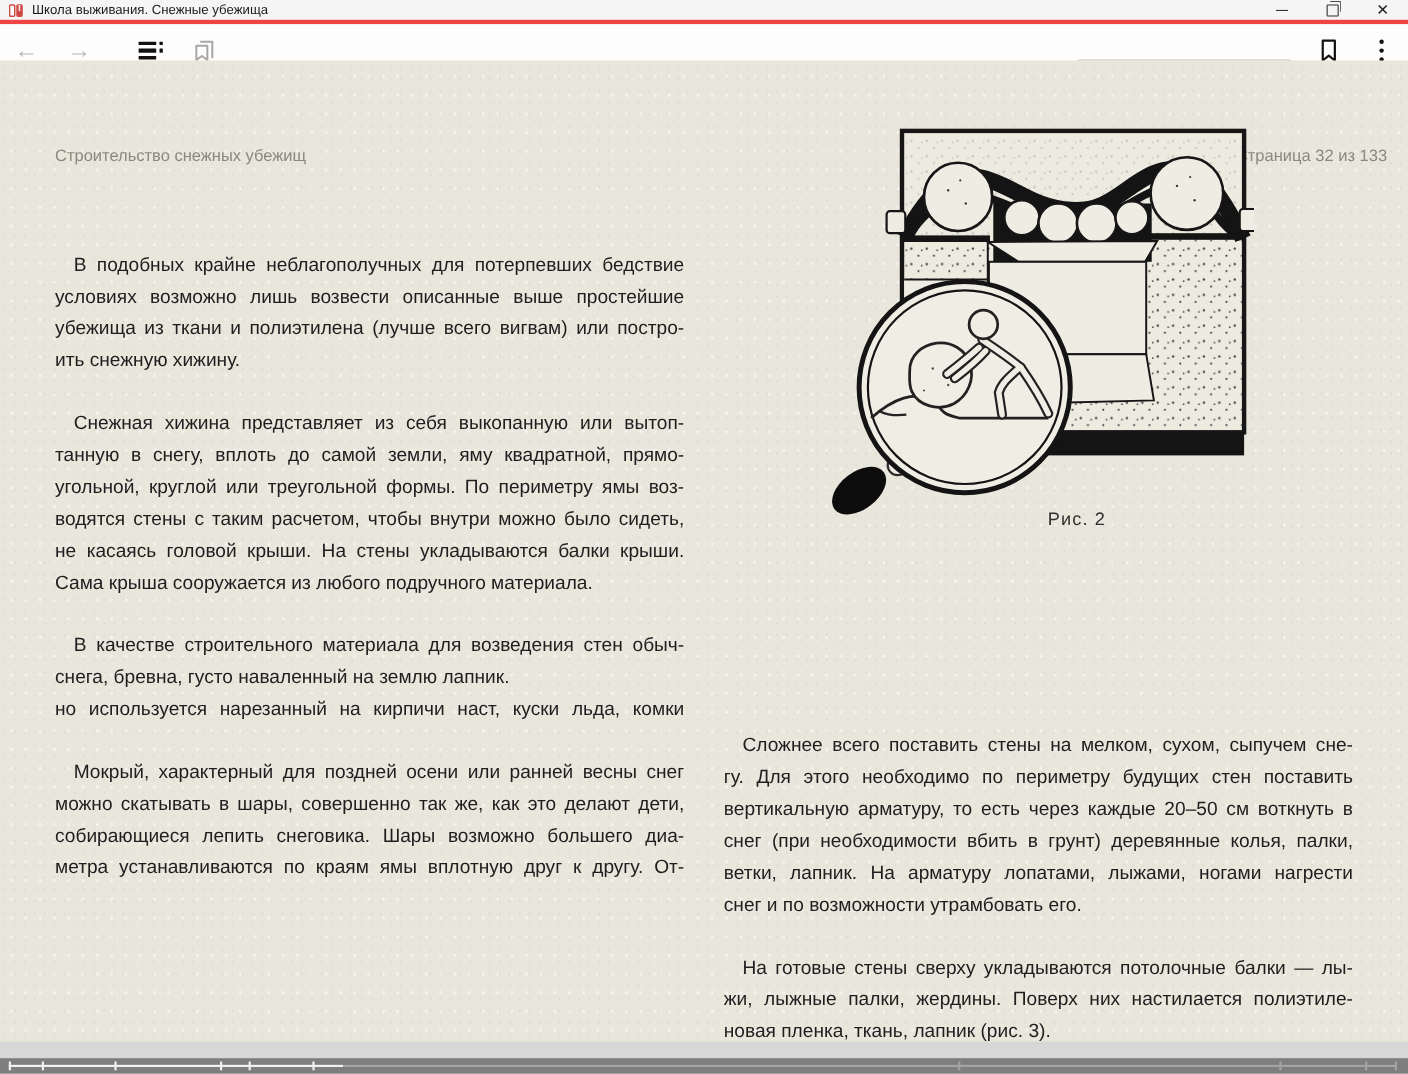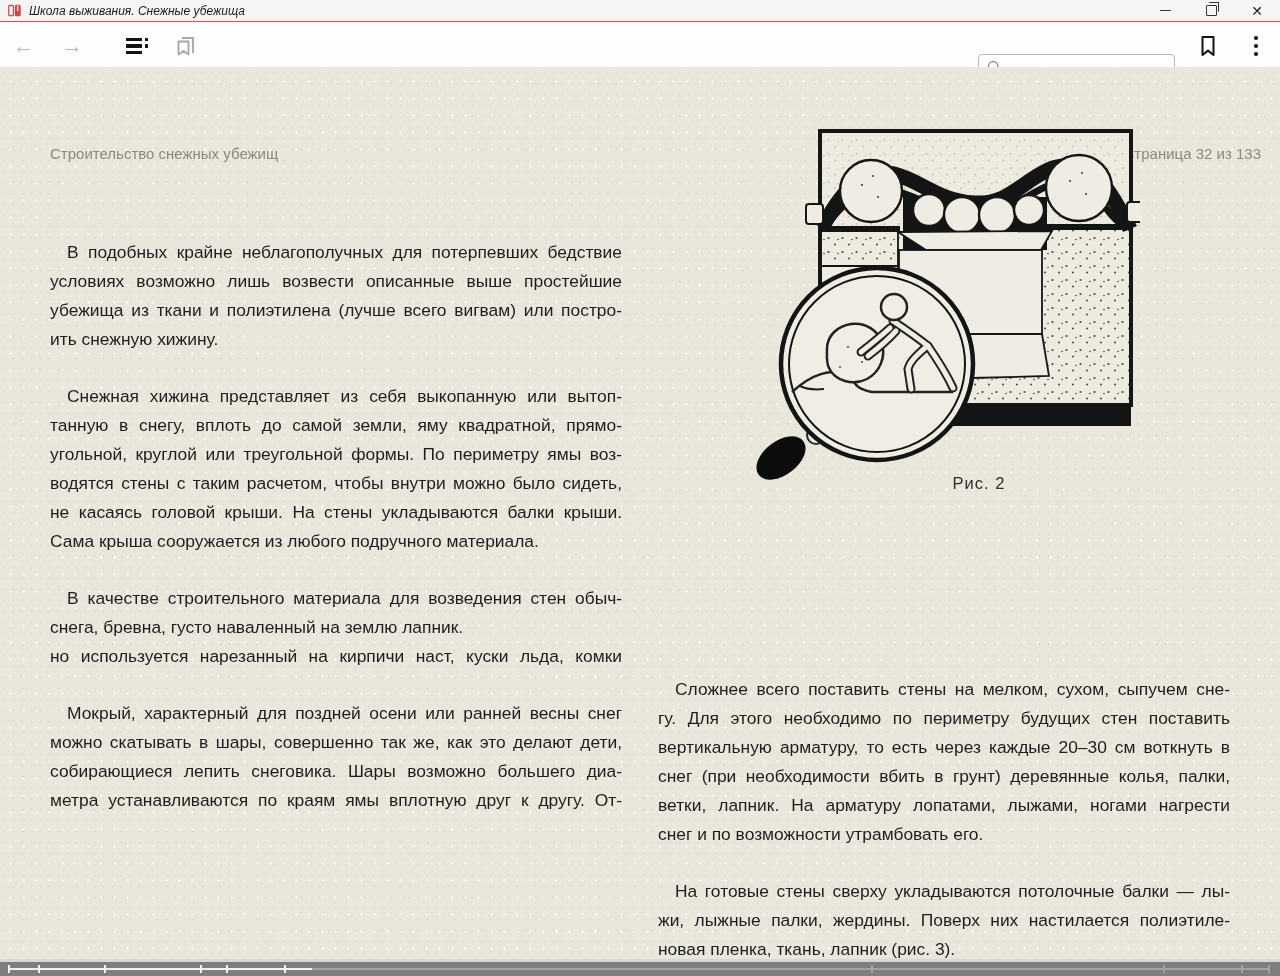--- a/index.html
+++ b/index.html
@@ -1,21 +1,21 @@
 <!DOCTYPE html>
 <html><head>
 <meta charset="utf-8">
 <style>
   html,body{margin:0;padding:0;background:#d7d7d7;}
   body{width:1280px;height:976px;position:relative;overflow:hidden;
        font-family:"Liberation Sans","DejaVu Sans",sans-serif;-webkit-font-smoothing:antialiased;}
 
   
   .titlebar{position:absolute;left:0;top:0;width:1280px;height:22px;background:#f5f5f5;
-            display:flex;align-items:center;border-bottom:1px solid #ef4444;box-sizing:border-box;font-style:italic;}
+            display:flex;align-items:center;border-bottom:4px solid #ef4444;box-sizing:border-box;}
   .appicon{width:13px;height:13px;margin:0 8px 0 8px;flex:0 0 auto;}
   .wintitle{font-size:12px;color:#1b1b1b;flex:1 1 auto;white-space:nowrap;}
   .wbtns{display:flex;height:22px;}
   .wbtn{width:46px;height:22px;display:flex;align-items:center;justify-content:center;color:#222;}
   .glyph-min{width:11px;height:0;border-top:1.4px solid #333;}
   .glyph-restore{width:9px;height:9px;border:1.2px solid #333;border-radius:1px;position:relative;background:#f5f5f5;}
   .glyph-restore:before{content:"";position:absolute;left:2px;top:-4px;width:9px;height:9px;
       border:1.2px solid #333;border-left:none;border-bottom:none;border-radius:1px;}
   .glyph-close{font-size:14px;line-height:14px;color:#222;font-weight:400;}
 
@@ -33,21 +33,21 @@
   .toc-icon i.d1{top:0;left:19px;width:3.4px;}
   .toc-icon i.d2{top:6.8px;left:19px;width:3.4px;}
   
   .searchbox{position:absolute;left:978px;top:32px;width:197px;height:27px;background:#fff;
              border:1px solid #b7b7b7;border-radius:4px;box-sizing:border-box;display:flex;align-items:center;}
   .searchbox input{border:none;outline:none;background:transparent;flex:1;font-size:13px;
                    font-family:"Liberation Sans",sans-serif;color:#333;padding:0 6px 0 0;}
   .mag{margin-left:8px;margin-right:2px;flex:0 0 auto;}
 
   
-  .paper{position:absolute;left:0;top:67px;width:1280px;height:892px;background-color:#e9e6dc;
+  .paper{position:absolute;left:0;top:55px;width:1280px;height:892px;background-color:#e9e6dc;
          background-image:
            radial-gradient(rgba(120,112,90,0.06) 1px, rgba(0,0,0,0) 1.3px),
            radial-gradient(rgba(255,255,255,0.55) 1px, rgba(0,0,0,0) 1.3px);
          background-size:9px 11px,13px 17px;background-position:0 0,4px 6px;color:#1f1f1f;}
   .chapter-header{position:absolute;left:50px;top:78px;font-size:15px;color:#8b897d;}
   .page-indicator{position:absolute;right:19px;top:78px;font-size:15px;color:#8b897d;}
 
   .col{position:absolute;width:572px;font-size:17.4px;line-height:29px;color:#1e1e1e;}
   .col-left{left:50px;top:143px;}
   .col-right-text{left:658px;top:580px;}
@@ -161,21 +161,21 @@
         <div class="ln first j">Мокрый, характерный для поздней осени или ранней весны снег</div>
         <div class="ln j">можно скатывать в шары, совершенно так же, как это делают дети,</div>
         <div class="ln j">собирающиеся лепить снеговика. Шары возможно большего диа-</div>
         <div class="ln j">метра устанавливаются по краям ямы вплотную друг к другу. От-</div>
       </div>
     </div>
   <div class="col col-right-text">
       <div class="para">
         <div class="ln first j">Сложнее всего поставить стены на мелком, сухом, сыпучем сне-</div>
         <div class="ln j">гу. Для этого необходимо по периметру будущих стен поставить</div>
-        <div class="ln j">вертикальную арматуру, то есть через каждые 20–30 см воткнуть в</div>
+        <div class="ln j">вертикальную арматуру, то есть через каждые 20–50 см воткнуть в</div>
         <div class="ln j">снег (при необходимости вбить в грунт) деревянные колья, палки,</div>
         <div class="ln j">ветки, лапник. На арматуру лопатами, лыжами, ногами нагрести</div>
         <div class="ln">снег и по возможности утрамбовать его.</div>
       </div>
       <div class="para">
         <div class="ln first j">На готовые стены сверху укладываются потолочные балки — лы-</div>
         <div class="ln j">жи, лыжные палки, жердины. Поверх них настилается полиэтиле-</div>
         <div class="ln">новая пленка, ткань, лапник (рис. 3).</div>
       </div>
     </div>

